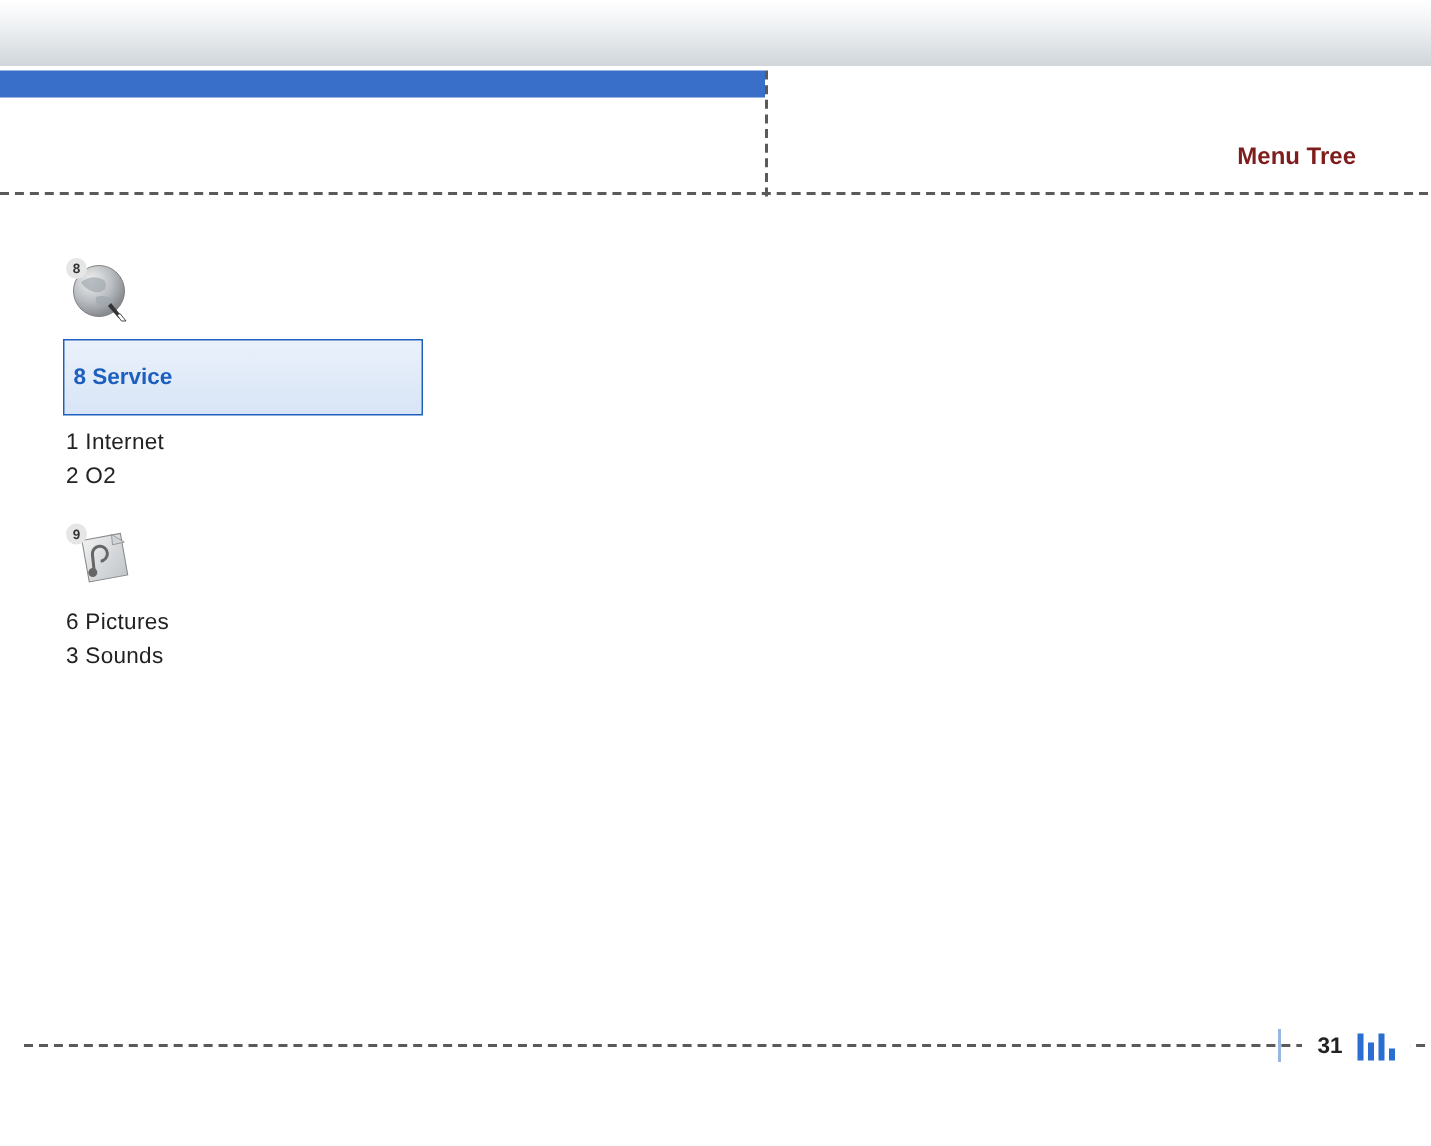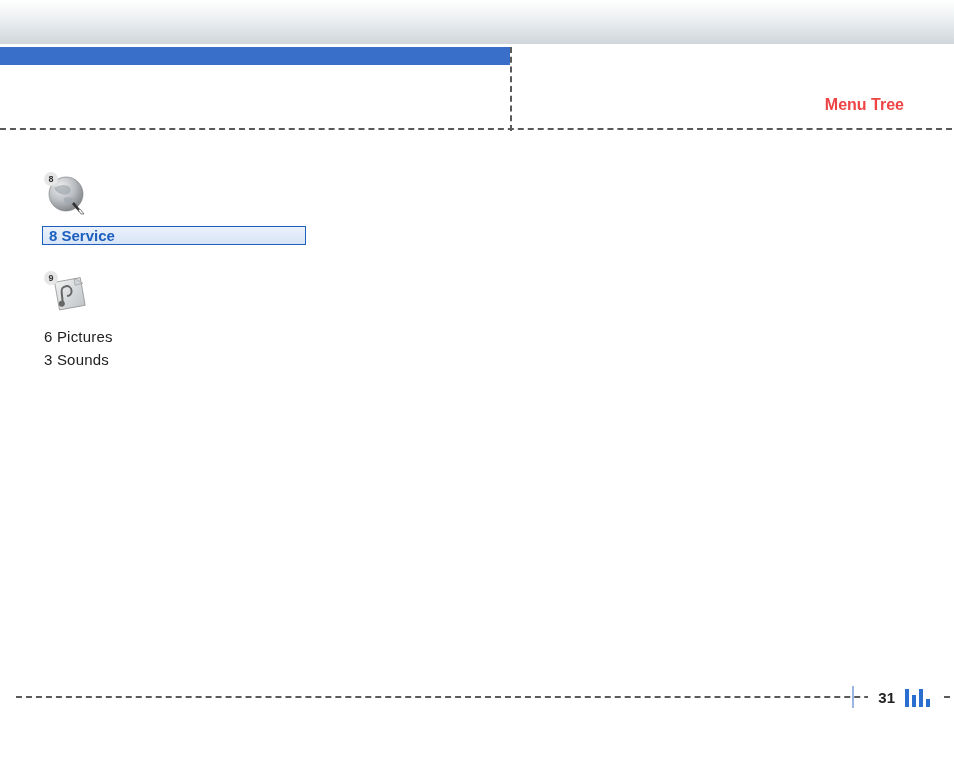--- a/index.html
+++ b/index.html
@@ -28,21 +28,21 @@
     border-top: 2px dashed #5a5a5a;
   }
   .center-dashed {
     position: absolute;
     left: 510px; top: 47px; height: 84px;
     border-left: 2px dashed #5a5a5a;
   }
   .breadcrumb {
     position: absolute;
     right: 50px; top: 96px;
-    color: #ef4444;
+    color: #7f1d1d;
     font-weight: bold;
     font-size: 16px;
   }
   .content {
     position: absolute;
     left: 42px; top: 170px;
     width: 260px;
   }
   .icon-wrap {
     margin: 4px 0 8px 4px;
@@ -56,27 +56,27 @@
     border-radius: 50%;
     background: #e6e6e6;
     font-size: 9px;
     font-weight: bold;
     color: #333;
     text-align: center;
     line-height: 14px;
     z-index: 2;
   }
   .section-header {
-    width: 264px;
+    width: 240px;
     border: 1px solid #1f5fbc;
     background: linear-gradient(to bottom, #eaf1fb, #d8e5f6);
     color: #1c5fbf;
     font-weight: bold;
     font-size: 15px;
-    padding: 0 6px;
+    padding: 16px 6px;
     margin-bottom: 6px;
   }
   .item {
     font-size: 15px;
     color: #222;
     padding: 3px 0 3px 2px;
     letter-spacing: 0.2px;
   }
   .section-spacer { height: 18px; }
   .footer {
@@ -141,20 +141,22 @@
         </radialGradient>
       </defs>
       <circle cx="20" cy="20" r="17" fill="url(#g1)" stroke="#777" stroke-width="0.6"></circle>
       <path d="M8 14 Q15 9 22 12 Q26 14 24 19 Q20 22 15 20 Q10 18 8 14" fill="#a0a8ae" opacity="0.7"></path>
       <path d="M18 24 Q24 22 30 26 Q28 31 22 30 Q17 29 18 24" fill="#a0a8ae" opacity="0.7"></path>
       <polygon points="28,28 36,38 33,38 26,30" fill="#333"></polygon>
       <polygon points="34,35 38,40 35,40 32,36" fill="#fff" stroke="#333" stroke-width="0.6"></polygon>
     </svg>
   </div>
   <div class="section-header">8 Service</div>
+  <div class="item">1 Internet</div>
+  <div class="item">2 O2</div>
 
   <div class="section-spacer"></div>
 
   <div class="icon-wrap">
     <div class="badge">9</div>
     <svg width="44" height="44" viewBox="0 0 44 44">
       <defs>
         <linearGradient id="g2" x1="0" y1="0" x2="1" y2="1">
           <stop offset="0%" stop-color="#f2f2f2"></stop>
           <stop offset="100%" stop-color="#bfc4c8"></stop>

